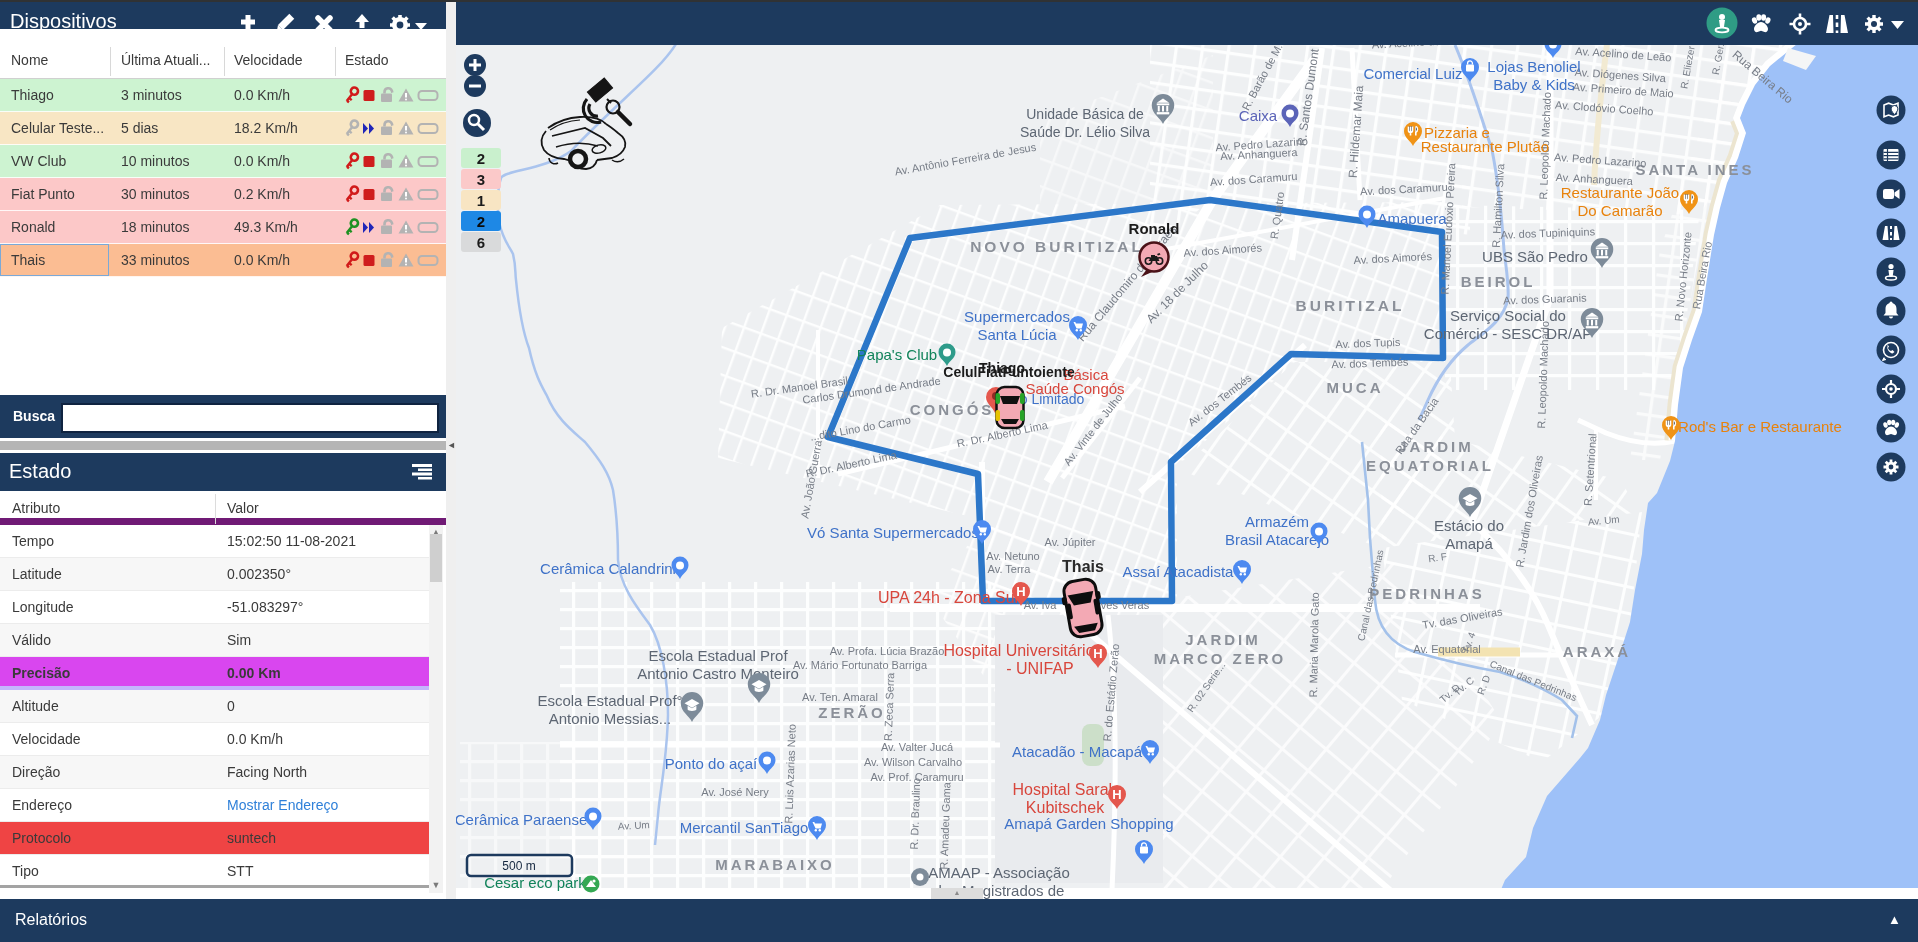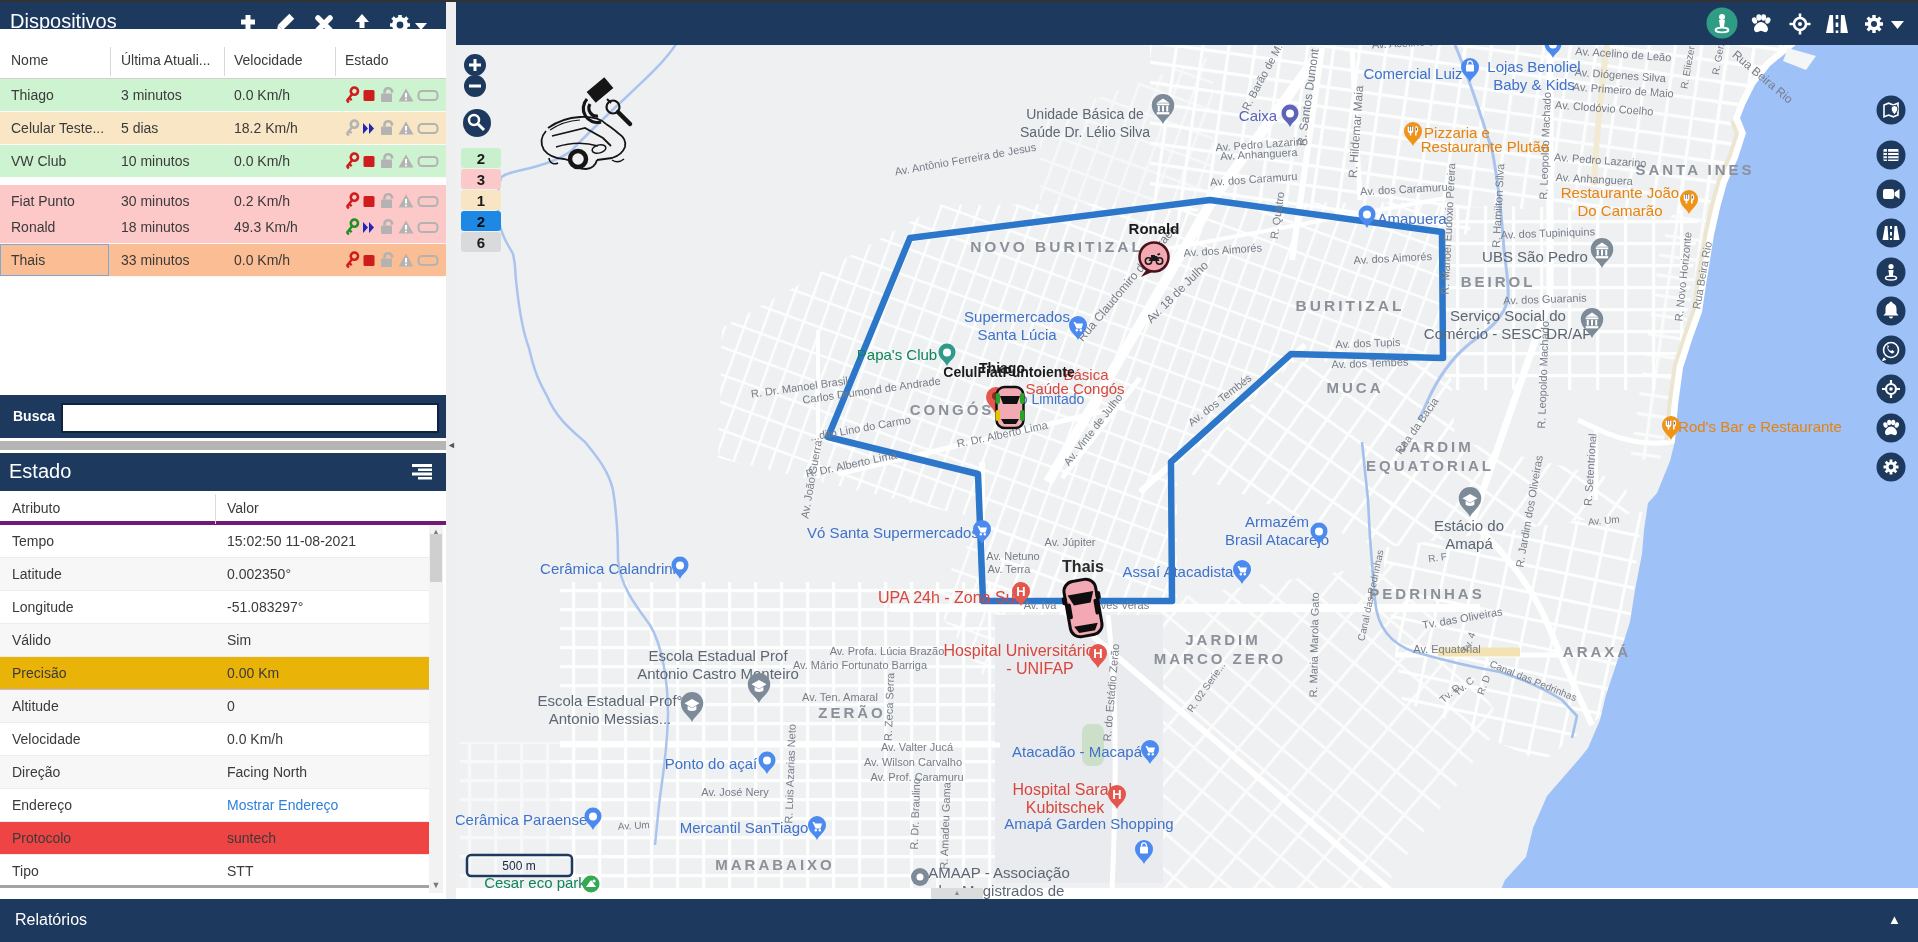--- a/index.html
+++ b/index.html
@@ -112,21 +112,21 @@
               <rect x="381" y="-2" width="11" height="8.5" rx="1" fill="#b3b3b3"></rect>
               <path d="M384.5 -2 v-1.5 a3.8 3.8 0 0 1 7.4 -1.2 l0.4 1.8" fill="none" stroke="#b3b3b3" stroke-width="2.6"></path>
               <path d="M406 -7 L413.5 6 H398.5 Z" fill="#b3b3b3"></path>
               <path d="M406 -2.5 v4.5" stroke="#fff" stroke-width="2"></path>
               <circle cx="406" cy="4" r="1" fill="#fff"></circle>
               <rect x="418.5" y="-4.5" width="19" height="9" rx="3.5" fill="none" stroke="#b3b3b3" stroke-width="2"></rect>
             </g>
           </svg>
   </div>
 
-  <div class="abs" style="left:0;top:99px;width:446px;height:33px;background:#fcc8c8;color:#3a3a3a;font-size:14px;border-bottom:1px solid rgba(255,255,255,0.85);margin-top:7px;">
+  <div class="abs" style="left:0;top:99px;width:446px;height:33px;background:#fcc8c8;color:#3a3a3a;font-size:14px;border-bottom:1px solid rgba(255,255,255,0.85);">
     <div class="abs" style="left:11px;top:8px;">Fiat Punto</div>
     <div class="abs" style="left:121px;top:8px;">30 minutos</div>
     <div class="abs" style="left:234px;top:8px;">0.2 Km/h</div>
     <svg class="abs" style="left:0;top:0;width:446px;height:33px" viewBox="0 0 446 33">
             <g transform="translate(0,16.5)">
               <g transform="translate(351,0) rotate(38)">
                 <circle cx="0" cy="-5.5" r="3.6" fill="none" stroke="#d11a1a" stroke-width="2.6"></circle>
                 <path d="M0 -2 V7 M0 3.2 h3.4 M0 6.6 h2.6" stroke="#d11a1a" stroke-width="2.4"></path>
               </g>
               <rect x="363.5" y="-5.5" width="11" height="11" rx="1.5" fill="#cf1d1d"></rect>
@@ -197,21 +197,21 @@
     <div class="abs" style="left:9px;top:7px;font-size:20px;">Estado</div>
 
     <svg class="abs" style="left:412px;top:11px;width:20px;height:16px" viewBox="0 0 20 16">
       <rect x="0" y="0" width="20" height="3" fill="#fff"></rect>
           <rect x="6" y="4.5" width="14" height="2.5" fill="#fff"></rect>
           <rect x="0" y="8.5" width="20" height="3" fill="#fff"></rect>
           <rect x="6" y="13" width="14" height="2.5" fill="#fff"></rect>
     </svg>
   </div>
 
-  <div class="abs" style="left:0;top:489px;width:446px;height:34px;background:#fff;border-bottom:4px solid #701a75;color:#3a3a3a;font-size:14px;">
+  <div class="abs" style="left:0;top:489px;width:446px;height:34px;background:#fff;border-bottom:7px solid #701a75;color:#3a3a3a;font-size:14px;">
     <div class="abs" style="left:12px;top:9px;">Atributo</div>
     <div class="abs" style="left:227px;top:9px;">Valor</div>
     <div class="abs" style="left:215px;top:3px;width:1px;height:30px;background:#dcdcdc;"></div>
   </div>
 
   <div class="abs" style="left:0;top:523px;width:432px;">
 
   <div class="abs" style="left:0;top:0px;width:432px;height:33px;background:#ffffff;border-bottom:1px solid #ececec;color:#3a3a3a;font-size:14px;">
     <div class="abs" style="left:12px;top:8px;">Tempo</div>
     <div class="abs" style="left:227px;top:8px;">15:02:50 11-08-2021</div>
@@ -225,21 +225,21 @@
   <div class="abs" style="left:0;top:66px;width:432px;height:33px;background:#ffffff;border-bottom:1px solid #ececec;color:#3a3a3a;font-size:14px;">
     <div class="abs" style="left:12px;top:8px;">Longitude</div>
     <div class="abs" style="left:227px;top:8px;">-51.083297°</div>
   </div>
 
   <div class="abs" style="left:0;top:99px;width:432px;height:33px;background:#f7f7f7;border-bottom:1px solid #ececec;color:#3a3a3a;font-size:14px;">
     <div class="abs" style="left:12px;top:8px;">Válido</div>
     <div class="abs" style="left:227px;top:8px;">Sim</div>
   </div>
 
-  <div class="abs" style="left:0;top:132px;width:432px;height:33px;background:#eab308;border-bottom:1px solid #c4b5fd;color:#3a3a3a;font-size:14px;">
+  <div class="abs" style="left:0;top:132px;width:432px;height:33px;background:#d946ef;border-bottom:4px solid #c4b5fd;color:#3a3a3a;font-size:14px;font-weight:bold;">
     <div class="abs" style="left:12px;top:8px;">Precisão</div>
     <div class="abs" style="left:227px;top:8px;">0.00 Km</div>
   </div>
 
   <div class="abs" style="left:0;top:165px;width:432px;height:33px;background:#f7f7f7;border-bottom:1px solid #ececec;color:#3a3a3a;font-size:14px;">
     <div class="abs" style="left:12px;top:8px;">Altitude</div>
     <div class="abs" style="left:227px;top:8px;">0</div>
   </div>
 
   <div class="abs" style="left:0;top:198px;width:432px;height:33px;background:#ffffff;border-bottom:1px solid #ececec;color:#3a3a3a;font-size:14px;">

